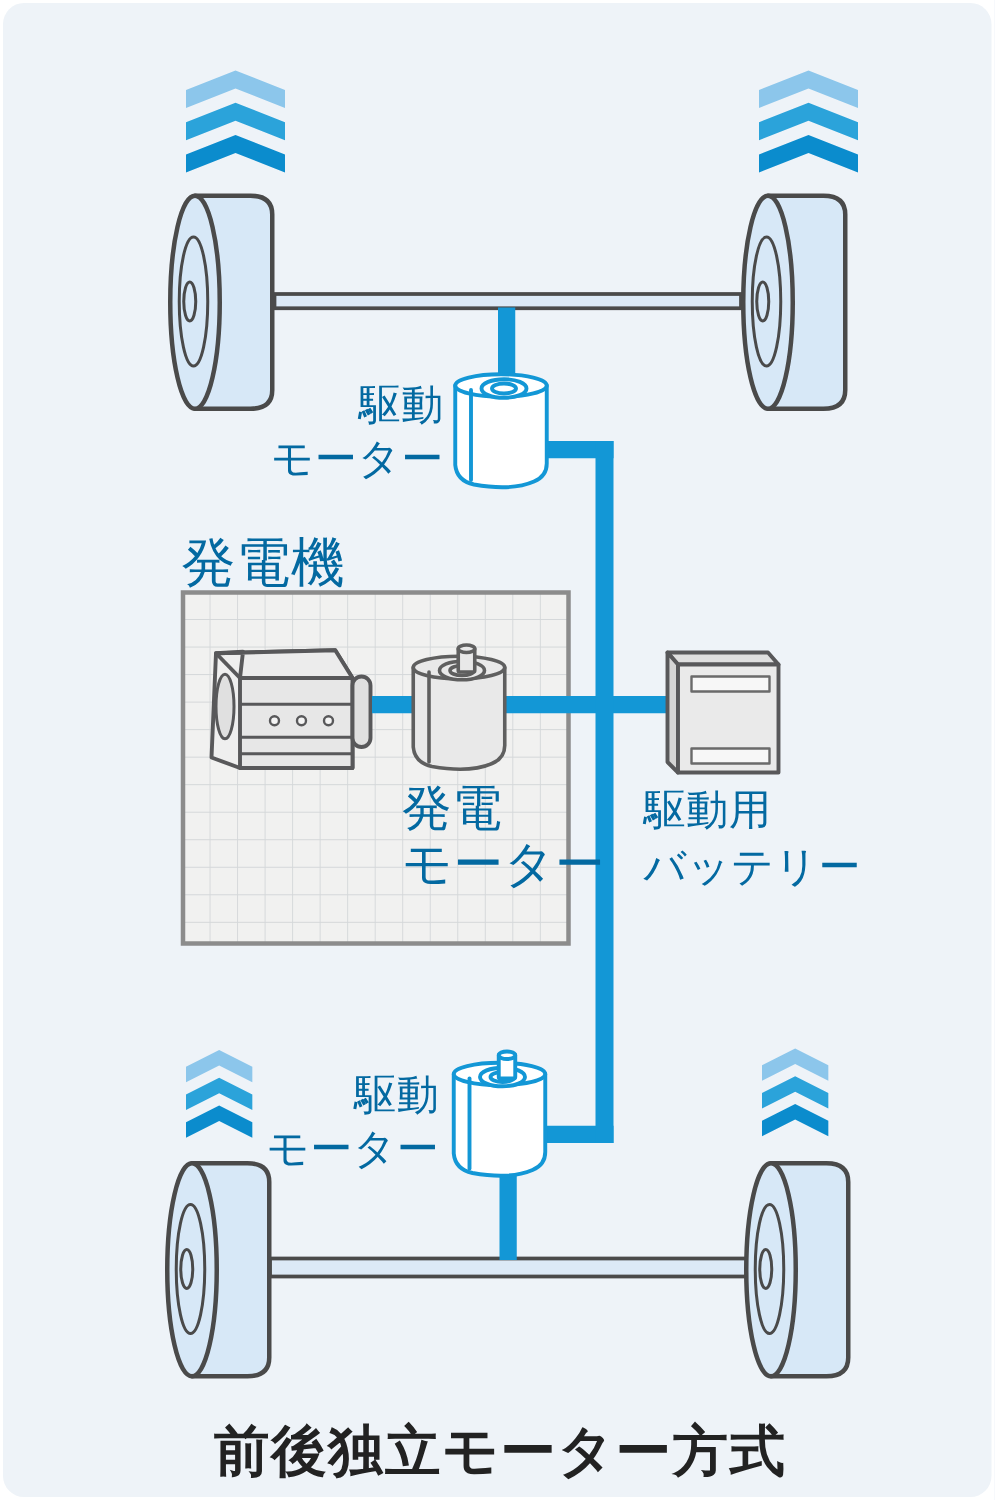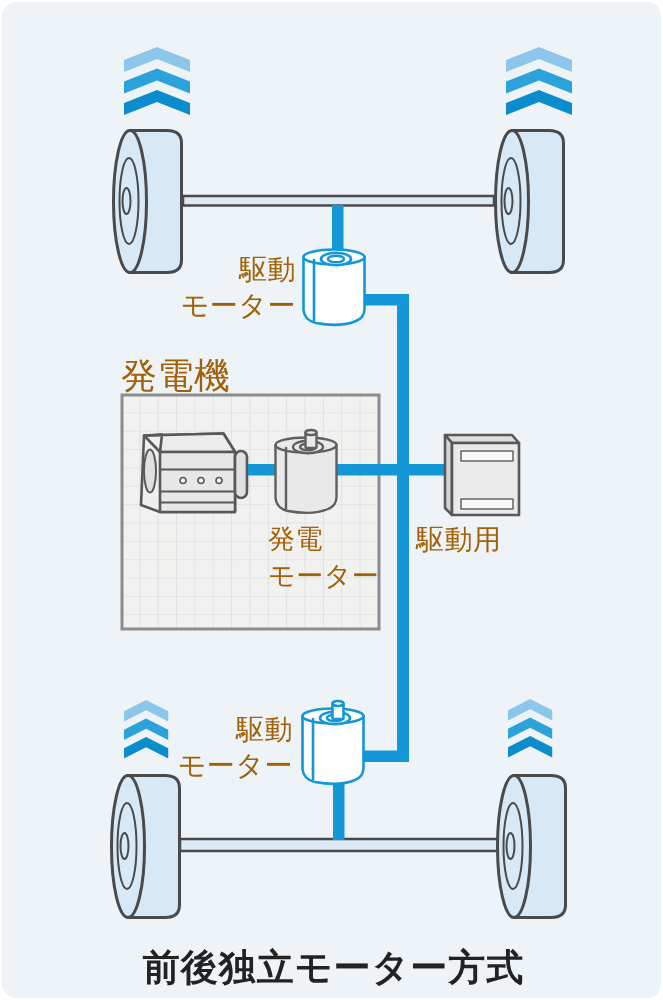--- a/index.html
+++ b/index.html
@@ -22,21 +22,21 @@
   .wheel-detail  { fill:none;    stroke:#4a4a4a; stroke-width:2; }
   .axle          { fill:#dce9f6; stroke:#4a4a4a; stroke-width:2.5; }
   .powerline     { fill:#1397d6; stroke:none; }
   .blue-motor    { fill:#ffffff; stroke:#1397d6; stroke-width:2.6; stroke-linejoin:round; stroke-linecap:round; }
   .gray-motor    { fill:#e9e9e9; stroke:#5f5f5f; stroke-width:2.4; stroke-linejoin:round; stroke-linecap:round; }
   .chev-1 { fill:#8cc6eb; } .chev-2 { fill:#2ba3da; } .chev-3 { fill:#0b8ccd; }
 
   
   .lbl {
     position:absolute;
-    color:#a16207;
+    color:#0369a1;
     font-size:28px;
     line-height:36px;
     letter-spacing:0.5px;
     white-space:nowrap;
   }
   .lbl-right { text-align:right; }
   .caption {
     position:absolute; left:0; top:941px; width:663px;
     text-align:center;
     font-size:37px; font-weight:600; letter-spacing:1px;
@@ -165,27 +165,28 @@
   </svg>
 
   <div class="lbl lbl-right" style="left:134px; top:250px; width:160px;">
     <div>駆動</div>
     <div>モーター</div>
   </div>
 
   <div class="lbl" style="left:119px; top:356px; font-size:36px;">発電機</div>
 
 
-  <div class="lbl" style="left:266px; top:518px; font-size:27px; line-height:37px;">
+  <div class="lbl" style="left:266px; top:518px; font-size:33px; line-height:37px;">
     <div>発電</div>
     <div>モーター</div>
   </div>
 
-  <div class="lbl" style="left:414px; top:519px; line-height:38px;">
+  <div class="lbl" style="left:427px; top:519px; line-height:38px;">
     <div>駆動用</div>
+    <div>バッテリー</div>
   </div>
 
   <div class="lbl lbl-right" style="left:131px; top:710px; width:160px;">
     <div>駆動</div>
     <div>モーター</div>
   </div>
 
   <div class="caption">前後独立モーター方式</div>
 
 </div>

